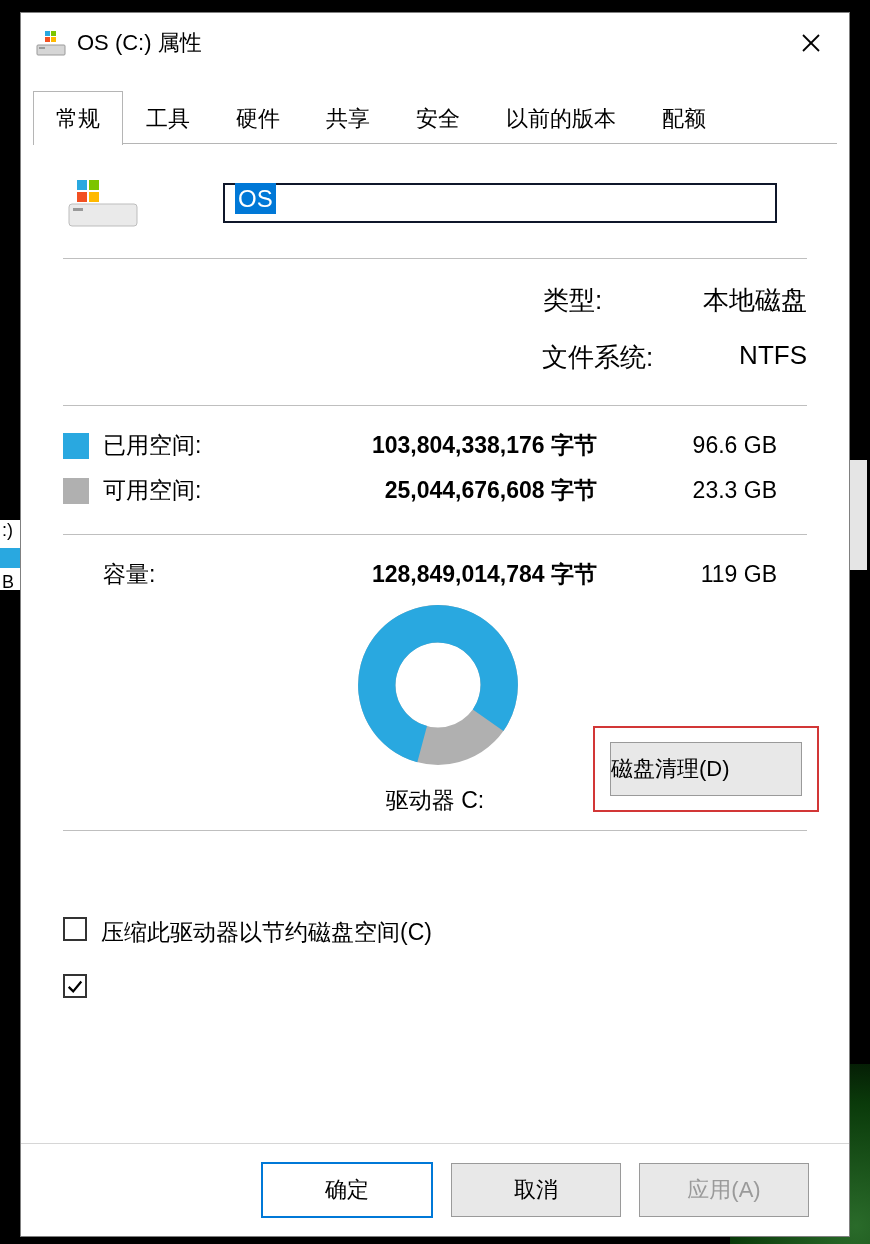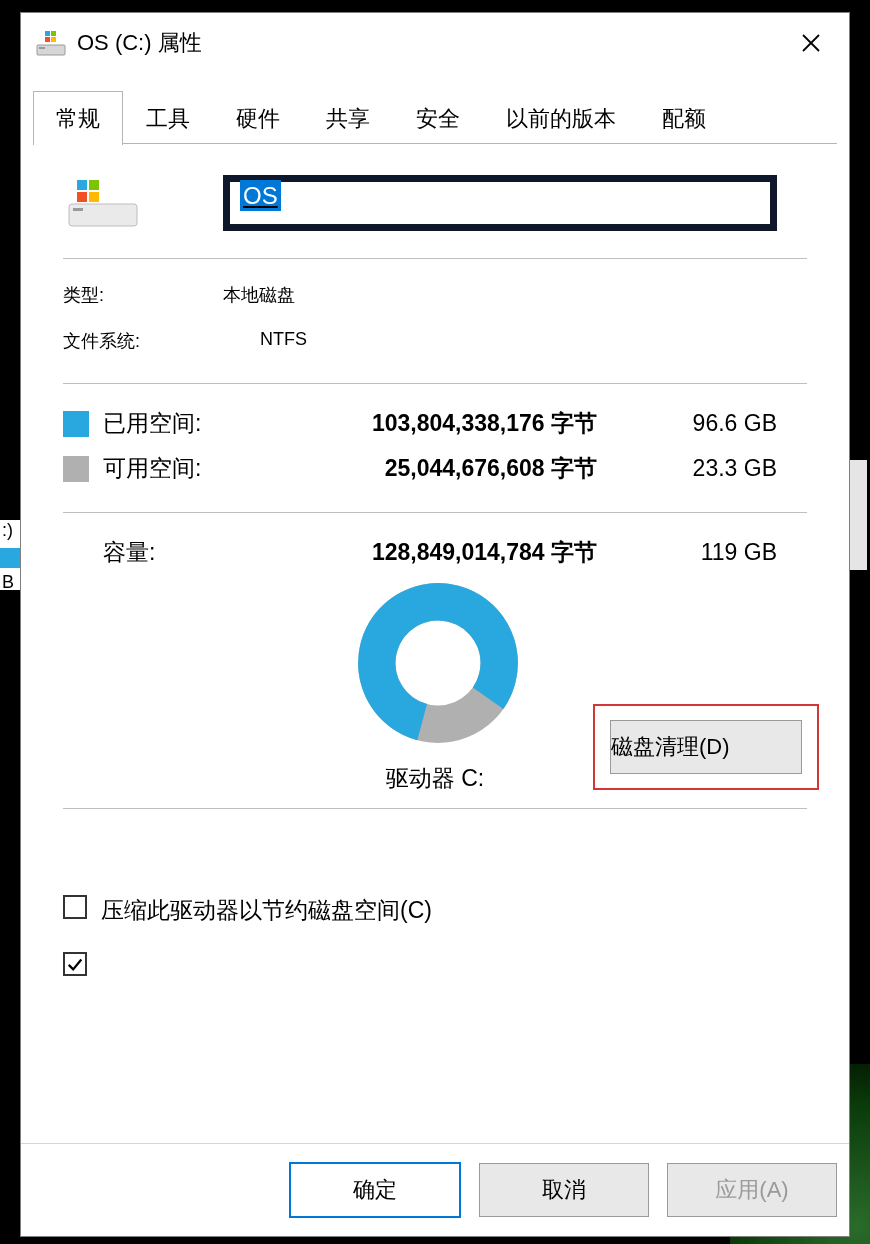--- a/index.html
+++ b/index.html
@@ -84,43 +84,43 @@
     align-items: center;
     margin-bottom: 26px;
   }
   .drive-icon {
     width: 80px;
     height: 58px;
     margin-right: 80px;
   }
   .name-input {
     flex: 1;
-    height: 56px;
-    border: 7px solid #0f172a;
+    height: 40px;
+    border: 2px solid #0f172a;
     font-size: 24px;
     padding: 0 10px;
     box-sizing: border-box;
     margin-right: 30px;
-    text-decoration: underline;
   }
   .name-input .selected {
     background: #0078d7;
     color: #fff;
     padding: 2px 3px;
   }
   .hr {
     height: 1px;
     background: #bfbfbf;
     margin: 0 0 24px 0;
   }
   .kv {
     display: flex;
-    font-size: 18px;
+    font-size: 26px;
     color: #000;
     margin-bottom: 22px;
+    justify-content: flex-end;
   }
   .kv .k { width: 160px; }
   .space-row {
     display: flex;
     align-items: center;
     font-size: 23px;
     margin-bottom: 14px;
   }
   .sq {
     width: 26px;
@@ -192,21 +192,21 @@
     box-sizing: border-box;
   }
   .footer {
     position: absolute;
     left: 0; right: 0; bottom: 0;
     height: 92px;
     border-top: 1px solid #d6d6d6;
     display: flex;
     justify-content: flex-end;
     align-items: center;
-    padding-right: 12px;
+    padding-right: 40px;
     gap: 18px;
     background: #fff;
   }
   .fbtn {
     width: 168px;
     height: 52px;
     font-size: 22px;
     display: flex;
     align-items: center;
     justify-content: center;

